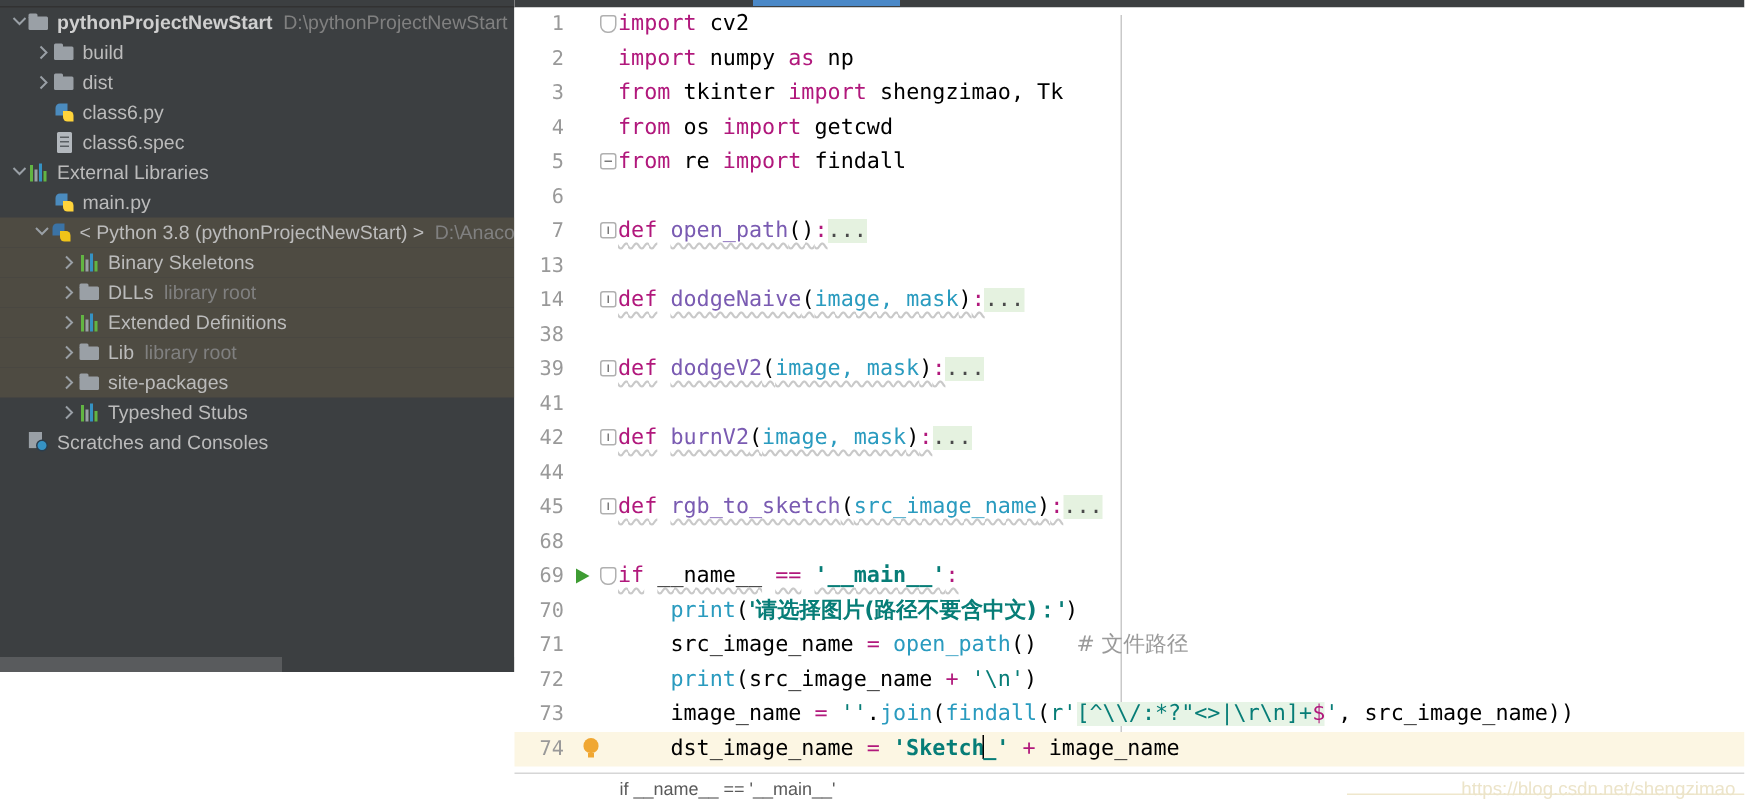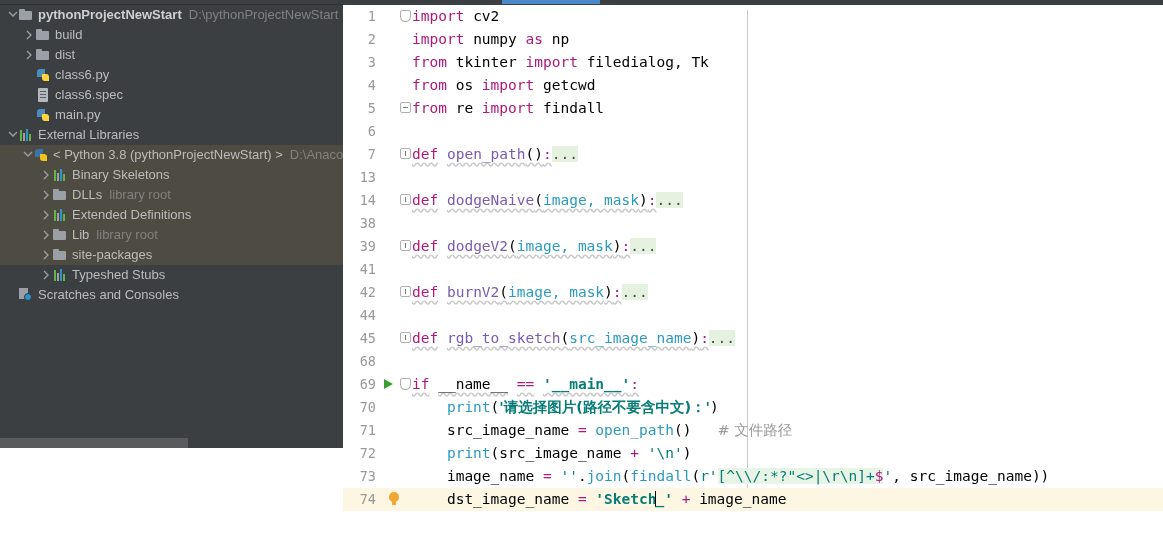--- a/index.html
+++ b/index.html
@@ -384,38 +384,38 @@
         <div class="row" style="padding-left: 23px;">
           <span class="arrow none"></span>
           <span class="ic py-ic"></span>
           <span class="label">class6.py</span>
         </div>
         <div class="row" style="padding-left: 23px;">
           <span class="arrow none"></span>
           <span class="ic file-ic"></span>
           <span class="label">class6.spec</span>
         </div>
+        <div class="row" style="padding-left: 6px;">
+          <span class="arrow">
+            <svg width="10" height="8" viewBox="0 0 10 8">
+              <path d="M1 2 L5 6 L9 2" stroke="#9aa0a6" stroke-width="1.3" fill="none"></path>
+            </svg>
+          </span>
+          <span class="ic bars-ic">
+            <i></i>
+            <i></i>
+            <i></i>
+            <i></i>
+          </span>
+          <span class="label">External Libraries</span>
+        </div>
         <div class="row" style="padding-left: 23px;">
           <span class="arrow none"></span>
           <span class="ic py-ic"></span>
           <span class="label">main.py</span>
-        </div>
-        <div class="row" style="padding-left: 6px;">
-          <span class="arrow">
-            <svg width="10" height="8" viewBox="0 0 10 8">
-              <path d="M1 2 L5 6 L9 2" stroke="#9aa0a6" stroke-width="1.3" fill="none"></path>
-            </svg>
-          </span>
-          <span class="ic bars-ic">
-            <i></i>
-            <i></i>
-            <i></i>
-            <i></i>
-          </span>
-          <span class="label">External Libraries</span>
         </div>
         <div class="row selected" style="padding-left: 21px;">
           <span class="arrow">
             <svg width="10" height="8" viewBox="0 0 10 8">
               <path d="M1 2 L5 6 L9 2" stroke="#9aa0a6" stroke-width="1.3" fill="none"></path>
             </svg>
           </span>
           <span class="ic sdk-ic"></span>
           <span class="label">&lt; Python 3.8 (pythonProjectNewStart) &gt;</span>
           <span class="sublabel">D:\Anaco</span>
@@ -503,36 +503,41 @@
   </div>
 
   <div id="editor">
     <div id="tabbar">
       <div id="tab-active-indicator"></div>
     </div>
     <div id="code-area">
       <div id="fold-line"></div>
     <div class="cline"><span class="lno">1</span><span class="gutter-extra"></span><span class="code"><span class="kw">import</span> <span class="plain">cv2</span><span class="foldmark shield"></span></span></div>
         <div class="cline"><span class="lno">2</span><span class="gutter-extra"></span><span class="code"><span class="kw">import</span> <span class="plain">numpy</span> <span class="kw">as</span> <span class="plain">np</span></span></div>
-        <div class="cline"><span class="lno">3</span><span class="gutter-extra"></span><span class="code"><span class="kw">from</span> <span class="plain">tkinter</span> <span class="kw">import</span> <span class="plain">filedialog, Tk</span></span></div>
+        <div class="cline"><span class="lno">3</span><span class="gutter-extra"></span><span class="code"><span class="kw">from</span> <span class="plain">tkinter</span> <span class="kw">import</span> <span class="plain">shengzimao, Tk</span></span></div>
         <div class="cline"><span class="lno">4</span><span class="gutter-extra"></span><span class="code"><span class="kw">from</span> <span class="plain">os</span> <span class="kw">import</span> <span class="plain">getcwd</span></span></div>
         <div class="cline"><span class="lno">5</span><span class="gutter-extra"></span><span class="code"><span class="kw">from</span> <span class="plain">re</span> <span class="kw">import</span> <span class="plain">findall</span><span class="foldmark sq"></span></span></div>
         <div class="cline"><span class="lno">6</span><span class="gutter-extra"></span><span class="code"></span></div>
         <div class="cline"><span class="lno">7</span><span class="gutter-extra"></span><span class="code"><span class="kw squiggle">def</span> <span class="fn squiggle">open_path</span><span class="plain squiggle">()</span><span class="op squiggle">:</span><span class="ell">...</span><span class="foldmark plus"></span></span></div>
         <div class="cline"><span class="lno">13</span><span class="gutter-extra"></span><span class="code"></span></div>
         <div class="cline"><span class="lno">14</span><span class="gutter-extra"></span><span class="code"><span class="kw squiggle">def</span> <span class="fn squiggle">dodgeNaive</span><span class="plain squiggle">(</span><span class="param squiggle">image, mask</span><span class="plain squiggle">)</span><span class="op squiggle">:</span><span class="ell">...</span><span class="foldmark plus"></span></span></div>
         <div class="cline"><span class="lno">38</span><span class="gutter-extra"></span><span class="code"></span></div>
         <div class="cline"><span class="lno">39</span><span class="gutter-extra"></span><span class="code"><span class="kw squiggle">def</span> <span class="fn squiggle">dodgeV2</span><span class="plain squiggle">(</span><span class="param squiggle">image, mask</span><span class="plain squiggle">)</span><span class="op squiggle">:</span><span class="ell">...</span><span class="foldmark plus"></span></span></div>
         <div class="cline"><span class="lno">41</span><span class="gutter-extra"></span><span class="code"></span></div>
         <div class="cline"><span class="lno">42</span><span class="gutter-extra"></span><span class="code"><span class="kw squiggle">def</span> <span class="fn squiggle">burnV2</span><span class="plain squiggle">(</span><span class="param squiggle">image, mask</span><span class="plain squiggle">)</span><span class="op squiggle">:</span><span class="ell">...</span><span class="foldmark plus"></span></span></div>
         <div class="cline"><span class="lno">44</span><span class="gutter-extra"></span><span class="code"></span></div>
         <div class="cline"><span class="lno">45</span><span class="gutter-extra"></span><span class="code"><span class="kw squiggle">def</span> <span class="fn squiggle">rgb_to_sketch</span><span class="plain squiggle">(</span><span class="param squiggle">src_image_name</span><span class="plain squiggle">)</span><span class="op squiggle">:</span><span class="ell">...</span><span class="foldmark plus"></span></span></div>
         <div class="cline"><span class="lno">68</span><span class="gutter-extra"></span><span class="code"></span></div>
         <div class="cline"><span class="lno">69</span><span class="gutter-extra"><span class="runarrow"></span></span><span class="code"><span class="kw squiggle">if</span> <span class="plain squiggle">__name__</span> <span class="op squiggle">==</span> <span class="str squiggle">'__main__'</span><span class="op squiggle">:</span><span class="foldmark shield"></span></span></div>
         <div class="cline"><span class="lno">70</span><span class="gutter-extra"></span><span class="code">    <span class="param">print</span><span class="plain">(</span><span class="str cjk">'请选择图片(路径不要含中文)：'</span><span class="plain">)</span></span></div>
         <div class="cline"><span class="lno">71</span><span class="gutter-extra"></span><span class="code">    <span class="plain">src_image_name</span> <span class="op">=</span> <span class="param">open_path</span><span class="plain">()</span>   <span class="com cjk"># 文件路径</span></span></div>
         <div class="cline"><span class="lno">72</span><span class="gutter-extra"></span><span class="code">    <span class="param">print</span><span class="plain">(src_image_name </span><span class="op">+</span><span class="plain"> </span><span class="strn">'\n'</span><span class="plain">)</span></span></div>
         <div class="cline"><span class="lno">73</span><span class="gutter-extra"></span><span class="code">    <span class="plain">image_name</span> <span class="op">=</span> <span class="strn">''</span><span class="plain">.</span><span class="param">join</span><span class="plain">(</span><span class="param">findall</span><span class="plain">(</span><span class="strn">r'</span><span class="rxhl"><span class="strn">[^\\/:*?"&lt;&gt;|\r\n]+</span><span class="op">$</span></span><span class="strn">'</span><span class="plain">, src_image_name))</span></span></div>
         <div class="cline current"><span class="lno">74</span><span class="gutter-extra"><span class="bulb"></span></span><span class="code">    <span class="plain">dst_image_name</span> <span class="op">=</span> <span class="str">'Sketch</span><span class="caret"></span><span class="str">_'</span> <span class="op">+</span> <span class="plain">image_name</span></span></div>
       </div>
+    <div id="breadcrumb">
+      <div id="breadcrumb-text">if __name__ == '__main__'</div>
+      <div id="wm-rule"></div>
+      <div id="watermark">https://blog.csdn.net/shengzimao</div>
+    </div>
   </div>
 
 </div>
 
 </body></html>

